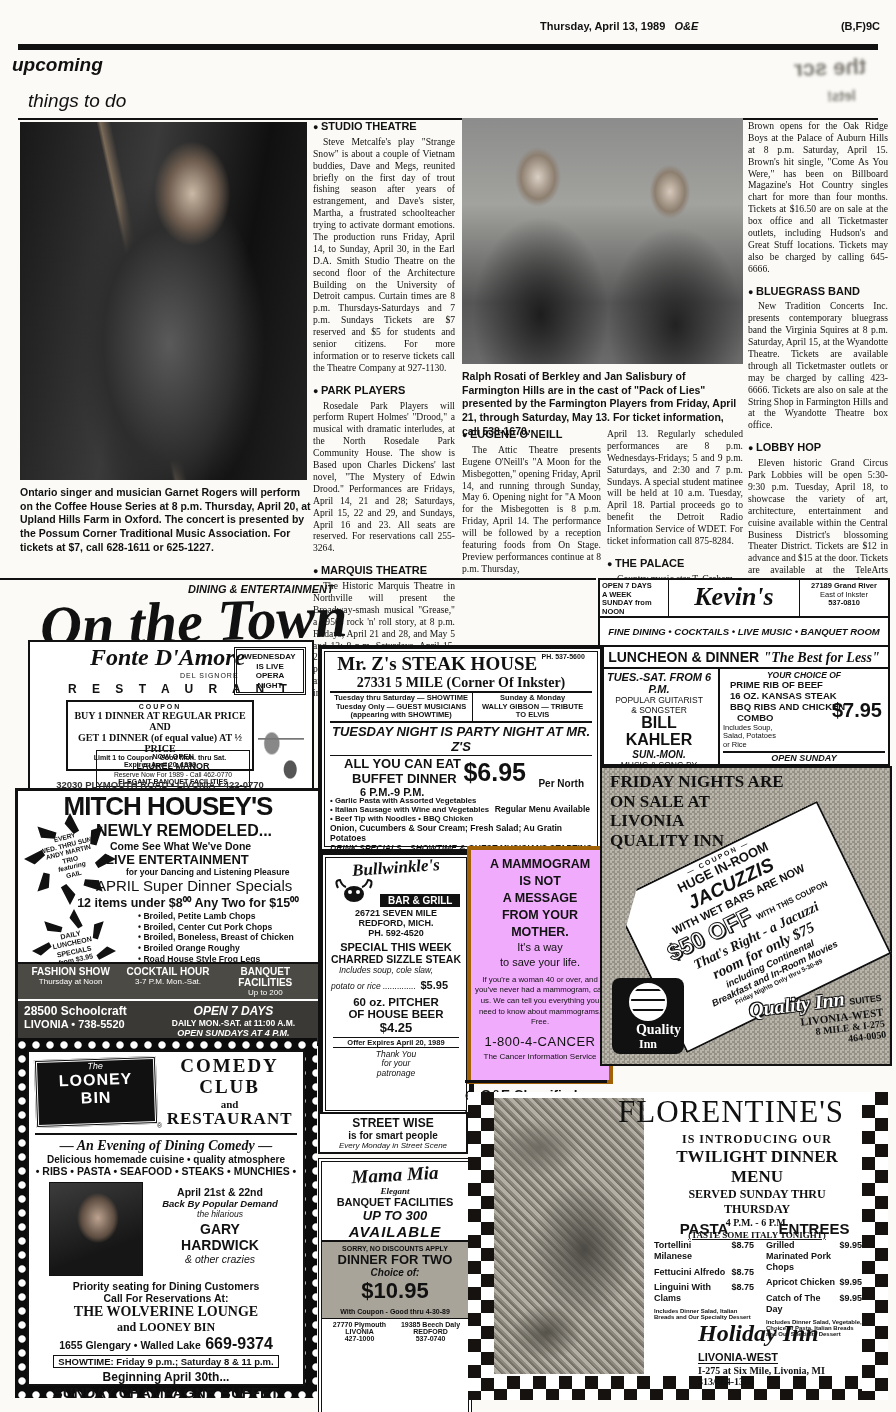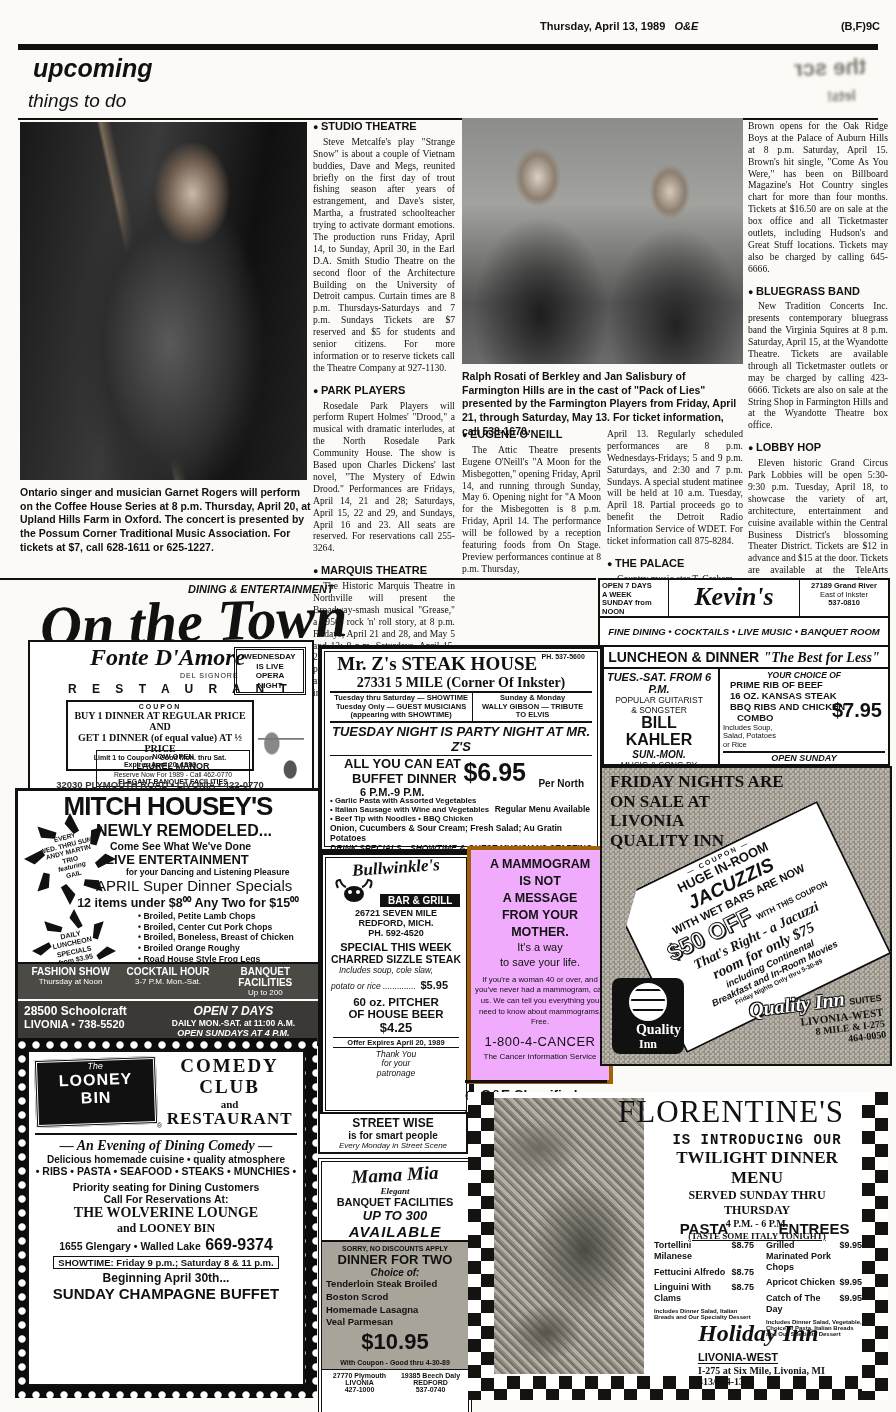--- a/index.html
+++ b/index.html
@@ -51,21 +51,21 @@
 <body>
 
 <div id="page">
 
   <div class="ab b" style="left:540px;top:20px;font-size:11px;">
     <span>Thursday, April 13, 1989</span>
     &nbsp;&nbsp;<span class="i">O&amp;E</span>
   </div>
   <div class="ab b" style="right:16px;top:20px;font-size:11px;">(B,F)9C</div>
   <div class="ab rule" style="left:18px;top:44px;width:860px;height:6px;"></div>
-  <div class="ab b i" style="left:33px;top:54px;font-size:25px;">upcoming</div>
+  <div class="ab b i" style="left:12px;top:54px;font-size:19px;">upcoming</div>
   <div class="ab i" style="left:28px;top:90px;font-size:19px;">things to do</div>
   <div class="ab rule" style="left:18px;top:118px;width:860px;height:2px;"></div>
   <div class="ab smudge" style="right:30px;top:55px;font-size:22px;">the scr</div>
   <div class="ab smudge" style="right:40px;top:88px;font-size:14px;">lets!</div>
 
   <div class="ab photo1" style="left:20px;top:122px;width:287px;height:358px;"></div>
   <div class="ab cap" style="left:20px;top:486px;width:292px;">Ontario singer and musician Garnet Rogers will perform on the Coffee House Series at 8 p.m. Thursday, April 20, at Upland Hills Farm in Oxford. The concert is presented by the Possum Corner Traditional Music Association. For tickets at $7, call 628-1611 or 625-1227.</div>
 
   <div class="ab photo2" style="left:462px;top:118px;width:281px;height:246px;"></div>
   <div class="ab cap" style="left:462px;top:370px;width:281px;">Ralph Rosati of Berkley and Jan Salisbury of Farmington Hills are in the cast of "Pack of Lies" presented by the Farmington Players from Friday, April 21, through Saturday, May 13. For ticket information, call 538-1670.</div>
@@ -406,20 +406,31 @@
         <div class="c ser b" style="flex:1;line-height:1.1;">
           <div style="font-size:19px;letter-spacing:2px;">COMEDY</div>
           <div style="font-size:19px;letter-spacing:2px;">CLUB</div>
           <div style="font-size:11px;">and</div>
           <div style="font-size:17px;letter-spacing:1px;">RESTAURANT</div>
         </div>
       </div>
       <div class="b i ser c" style="font-size:14px;margin-top:4px;border-top:2px solid #111;padding-top:3px;">— An Evening of Dining Comedy —</div>
       <div class="b c" style="font-size:10px;">Delicious homemade cuisine • quality atmosphere</div>
       <div class="b c" style="font-size:10.5px;">• RIBS • PASTA • SEAFOOD • STEAKS • MUNCHIES •</div>
+      <div style="display:flex;margin-top:5px;">
+        <div class="photo3" style="width:92px;height:92px;border:1px solid #111;margin-left:14px;"></div>
+        <div class="c" style="flex:1;padding-top:4px;">
+          <div class="b" style="font-size:10.5px;">April 21st &amp; 22nd</div>
+          <div class="b i" style="font-size:9.5px;">Back By Popular Demand</div>
+          <div class="i" style="font-size:8.5px;">the hilarious</div>
+          <div class="b" style="font-size:14px;margin-top:2px;">GARY</div>
+          <div class="b" style="font-size:14px;">HARDWICK</div>
+          <div class="i" style="font-size:10.5px;">&amp; other crazies</div>
+        </div>
+      </div>
       <div class="b c" style="font-size:10.5px;margin-top:4px;">Priority seating for Dining Customers</div>
       <div class="b c" style="font-size:10.5px;">Call For Reservations At:</div>
       <div class="b ser c" style="font-size:14px;">THE WOLVERINE LOUNGE</div>
       <div class="b ser c" style="font-size:12px;">and  LOONEY BIN</div>
       <div class="c">
         <span class="b" style="font-size:10.5px;">1655 Glengary • Walled Lake</span>
         <span class="b" style="font-size:16px;">669-9374</span>
       </div>
       <div class="b c" style="font-size:9.5px;border:1px solid #111;margin:2px 18px;">SHOWTIME: Friday 9 p.m.; Saturday 8 &amp; 11 p.m.</div>
       <div class="b c" style="font-size:12px;">Beginning April 30th...</div>
@@ -438,26 +449,20 @@
       <div class="script" style="font-size:19px;transform:rotate(-3deg);margin-top:2px;">Mama Mia</div>
       <div class="b i ser" style="font-size:9px;">Elegant</div>
       <div class="b" style="font-size:11px;">BANQUET FACILITIES</div>
       <div class="b i" style="font-size:13px;">UP TO 300</div>
       <div class="b i" style="font-size:15px;letter-spacing:1px;">AVAILABLE</div>
     </div>
     <div style="background:#a9a49a;border-top:2px solid #111;border-bottom:1px solid #111;padding:3px 4px;">
       <div class="b c" style="font-size:7px;">SORRY, NO DISCOUNTS APPLY</div>
       <div class="b c" style="font-size:13px;">DINNER FOR TWO</div>
       <div class="b i c" style="font-size:10px;">Choice of:</div>
-      <div class="b" style="font-size:9.5px;line-height:1.35;">
-        <div>Tenderloin Steak Broiled</div>
-        <div>Boston Scrod</div>
-        <div>Homemade Lasagna</div>
-        <div>Veal Parmesan</div>
-      </div>
       <div class="b c" style="font-size:22px;">$10.95</div>
       <div class="b c" style="font-size:7px;margin-top:4px;">With Coupon - Good thru 4-30-89</div>
     </div>
     <div style="display:flex;font-size:7px;font-weight:bold;text-align:center;padding:2px;">
       <div style="flex:1;">
         <div>27770 Plymouth</div>
         <div>LIVONIA</div>
         <div>427-1000</div>
       </div>
       <div style="flex:1;">
@@ -468,21 +473,21 @@
     </div>
   </div>
 
   <div class="ab" style="left:468px;top:1092px;width:420px;height:308px;background:#fff;">
     <div class="ab checker" style="left:0;top:0;width:26px;height:308px;"></div>
     <div class="ab checker" style="right:0;top:0;width:26px;height:308px;"></div>
     <div class="ab checker" style="left:26px;bottom:0;width:368px;height:24px;"></div>
     <div class="ab illus" style="left:26px;top:6px;width:150px;height:276px;"></div>
     <div class="ab ser" style="left:150px;top:2px;width:244px;font-size:31px;letter-spacing:1px;">FLORENTINE'S</div>
     <div class="ab c" style="left:186px;top:40px;width:206px;">
-      <div class="b ser" style="font-size:14px;letter-spacing:1px;font-family:Liberation Mono, monospace;">IS INTRODUCING OUR</div>
+      <div class="b ser" style="font-size:12px;letter-spacing:1px;">IS INTRODUCING OUR</div>
       <div class="b ser" style="font-size:17px;">TWILIGHT DINNER MENU</div>
       <div class="b ser" style="font-size:12px;">SERVED SUNDAY THRU THURSDAY</div>
       <div class="b ser" style="font-size:10px;">4 P.M. - 6 P.M.</div>
       <div class="b ser" style="font-size:9px;margin-top:2px;text-decoration:underline;">(TASTE SOME ITALY TONIGHT)</div>
     </div>
     <div class="ab" style="left:186px;top:128px;width:100px;">
       <div class="b c" style="font-size:15px;">PASTA</div>
       <div style="font-size:9px;font-weight:bold;line-height:1.2;">
         <div style="display:flex;justify-content:space-between;margin-top:3px;">
             <span>Tortellini Milanese</span>

